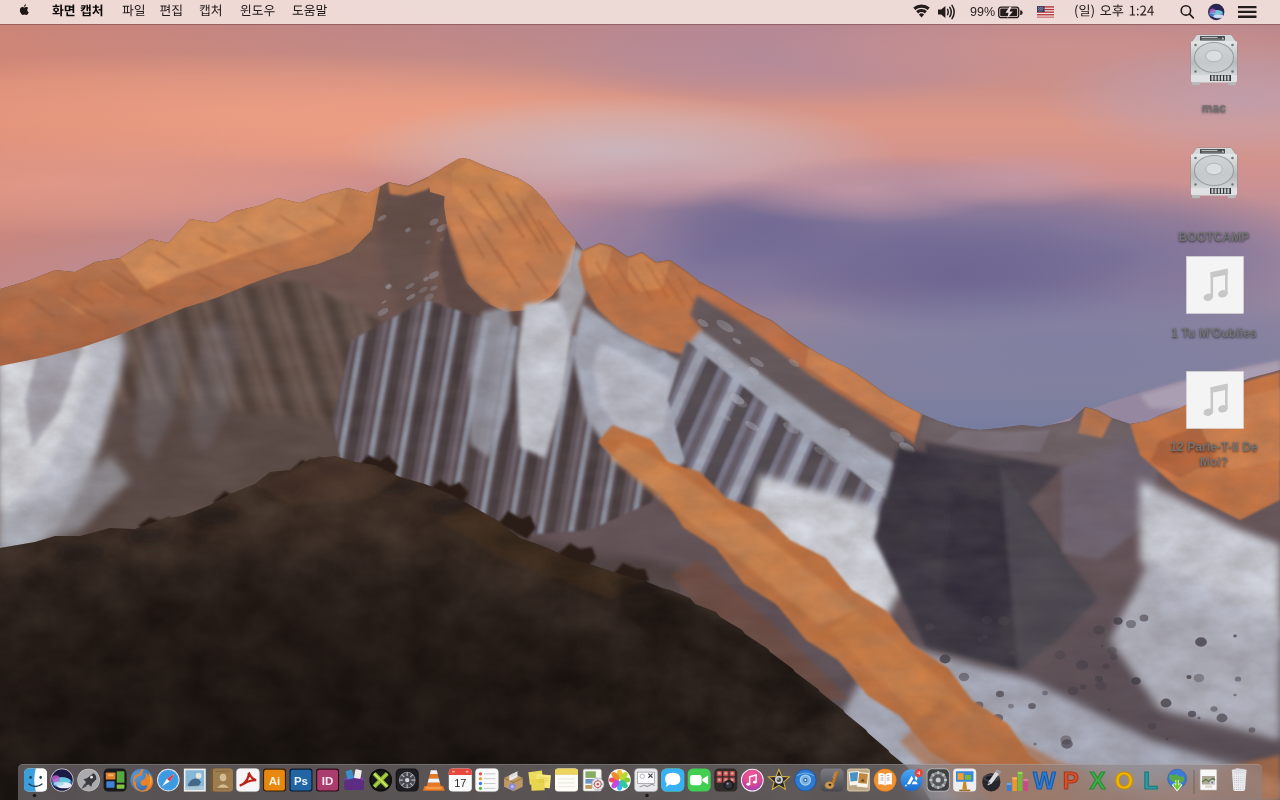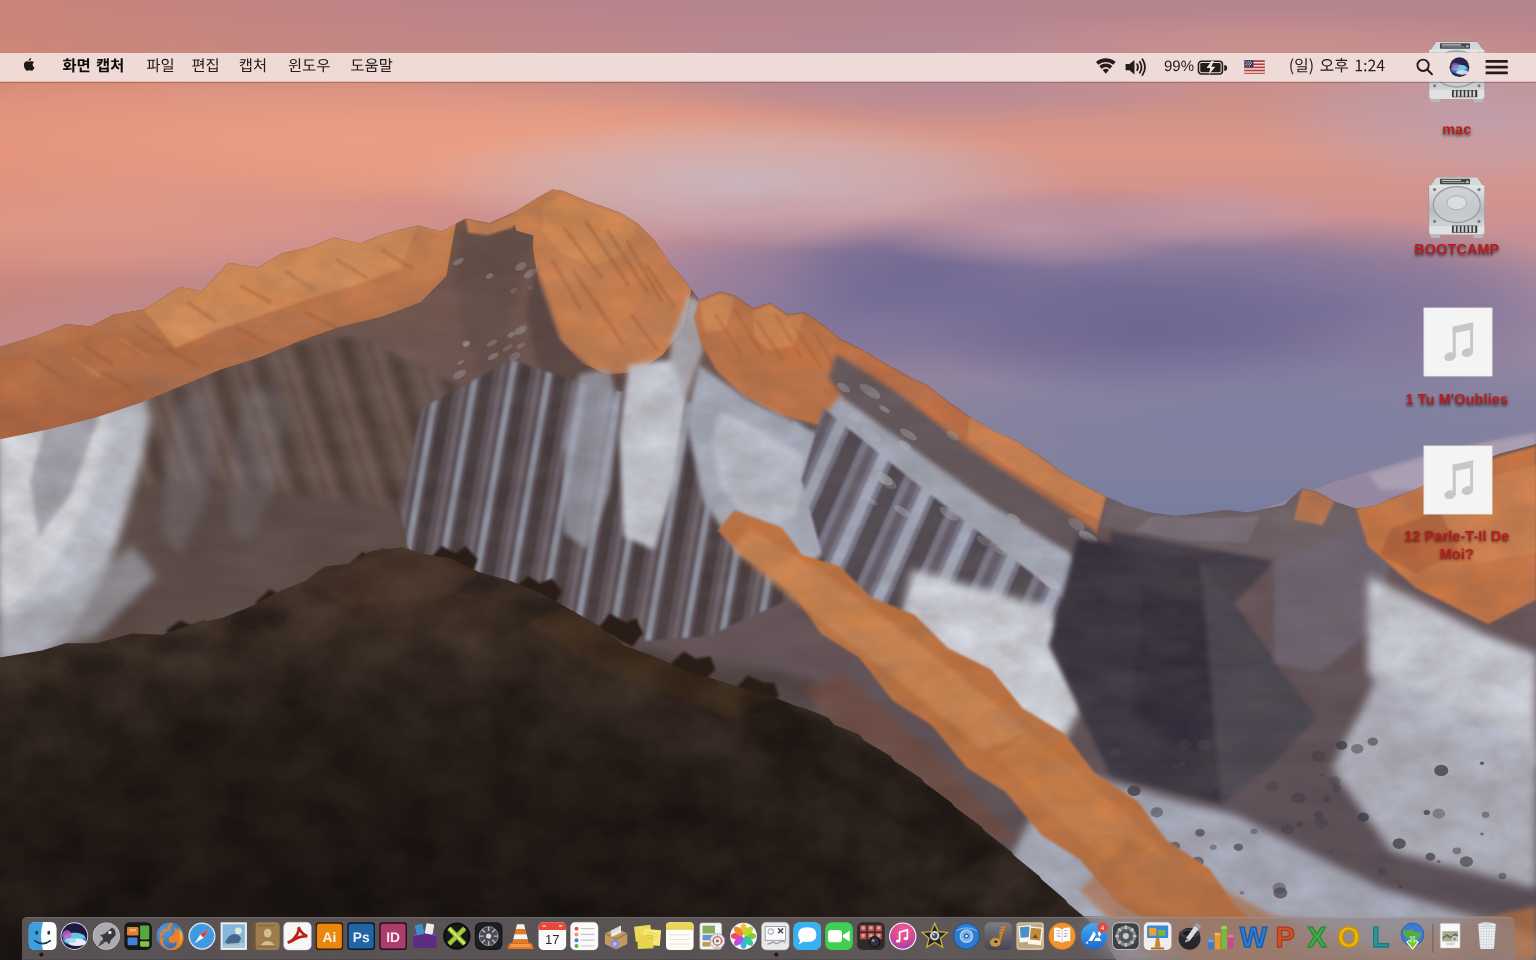--- a/index.html
+++ b/index.html
@@ -1,19 +1,19 @@
 <!DOCTYPE html>
 <html><head><meta charset="utf-8">
 <style>
 html,body { margin:0; padding:0; width:1280px; height:800px; overflow:hidden; font-family:"Liberation Sans", sans-serif; }
 #screen { position:relative; width:1280px; height:800px; }
 #wallwrap { position:absolute; left:0; top:0; }
-#menubar { position:absolute; left:0; top:0; width:1280px; height:24px; background:rgba(241,224,220,0.93); box-shadow:0 1px 0 rgba(100,50,50,0.45); backdrop-filter:blur(6px);margin-top:44px; }
+#menubar { position:absolute; left:0; top:0; width:1280px; height:24px; background:rgba(241,224,220,0.93); box-shadow:0 1px 0 rgba(100,50,50,0.45); backdrop-filter:blur(6px); }
 #dock { position:absolute; left:18px; top:764px; width:1244px; height:36px; background:rgba(138,132,138,0.56); border-radius:5px 5px 0 0; backdrop-filter: blur(12px); box-shadow:inset 0 0.5px 0 rgba(255,255,255,0.3); }
-.dlabel { position:absolute; color:#b91c1c; font-size:12px; font-weight:bold; text-align:center; text-shadow:0 1px 2.5px rgba(0,0,0,0.65); font-family:"Liberation Sans", sans-serif; line-height:14.5px; letter-spacing:0.1px;}
+.dlabel { position:absolute; color:#737373; font-size:12px; font-weight:bold; text-align:center; text-shadow:0 1px 2.5px rgba(0,0,0,0.65); font-family:"Liberation Sans", sans-serif; line-height:14.5px; letter-spacing:0.1px;}
 </style></head>
 <body>
 <div id="screen">
 <div id="wallwrap"><svg id="wall" width="1280" height="800" viewBox="0 0 1280 800">
 <defs>
 <linearGradient id="sky" x1="0" y1="0" x2="0" y2="1">
  <stop offset="0" stop-color="#b5838f"></stop>
  <stop offset="0.07" stop-color="#c08b8a"></stop>
  <stop offset="0.155" stop-color="#dc9787"></stop>
  <stop offset="0.23" stop-color="#cc9192"></stop>
@@ -489,21 +489,21 @@
           <rect x="25.4" y="43.4" width="2" height="5.2"></rect>
           <rect x="28.6" y="43.4" width="2" height="5.2"></rect>
           <rect x="31.8" y="43.4" width="2" height="5.2"></rect>
           <rect x="35" y="43.4" width="2" height="5.2"></rect>
           <rect x="38.2" y="43.4" width="2" height="5.2"></rect>
           <rect x="41.4" y="43.4" width="2" height="5.2"></rect>
         </g>
 <path d="M6,50.5 h8 v1.6 q0,1.2 -1.2,1.2 h-5.6 q-1.2,0 -1.2,-1.2 z" fill="#b5b9bb"></path>
 <path d="M42,50.5 h8 v1.6 q0,1.2 -1.2,1.2 h-5.6 q-1.2,0 -1.2,-1.2 z" fill="#b5b9bb"></path>
 </svg></div>
-<div class="dlabel" style="left:1154px;top:201px;width:120px">BOOTCAMP</div>
+<div class="dlabel" style="left:1154px;top:230px;width:120px">BOOTCAMP</div>
 <div style="position:absolute;left:1186px;top:256px"><svg width="58" height="58" viewBox="0 0 58 58">
 <rect x="0.5" y="0.5" width="57" height="57" fill="#f4f4f4" stroke="#d8d8d8" stroke-width="0.6"></rect>
 <g fill="#c7c7c7">
 <ellipse cx="22.3" cy="41.2" rx="4.8" ry="3.6" transform="rotate(-15 22.3 41.2)"></ellipse>
 <ellipse cx="36.8" cy="37.8" rx="4.8" ry="3.6" transform="rotate(-15 36.8 37.8)"></ellipse>
 <rect x="24.6" y="16.2" width="2.5" height="25.5"></rect>
           <rect x="39.1" y="13" width="2.5" height="25"></rect>
 <path d="M24.6,16.2 L41.6,12.6 L41.6,18.4 L24.6,22 Z"></path>
         </g>
 </svg></div>

